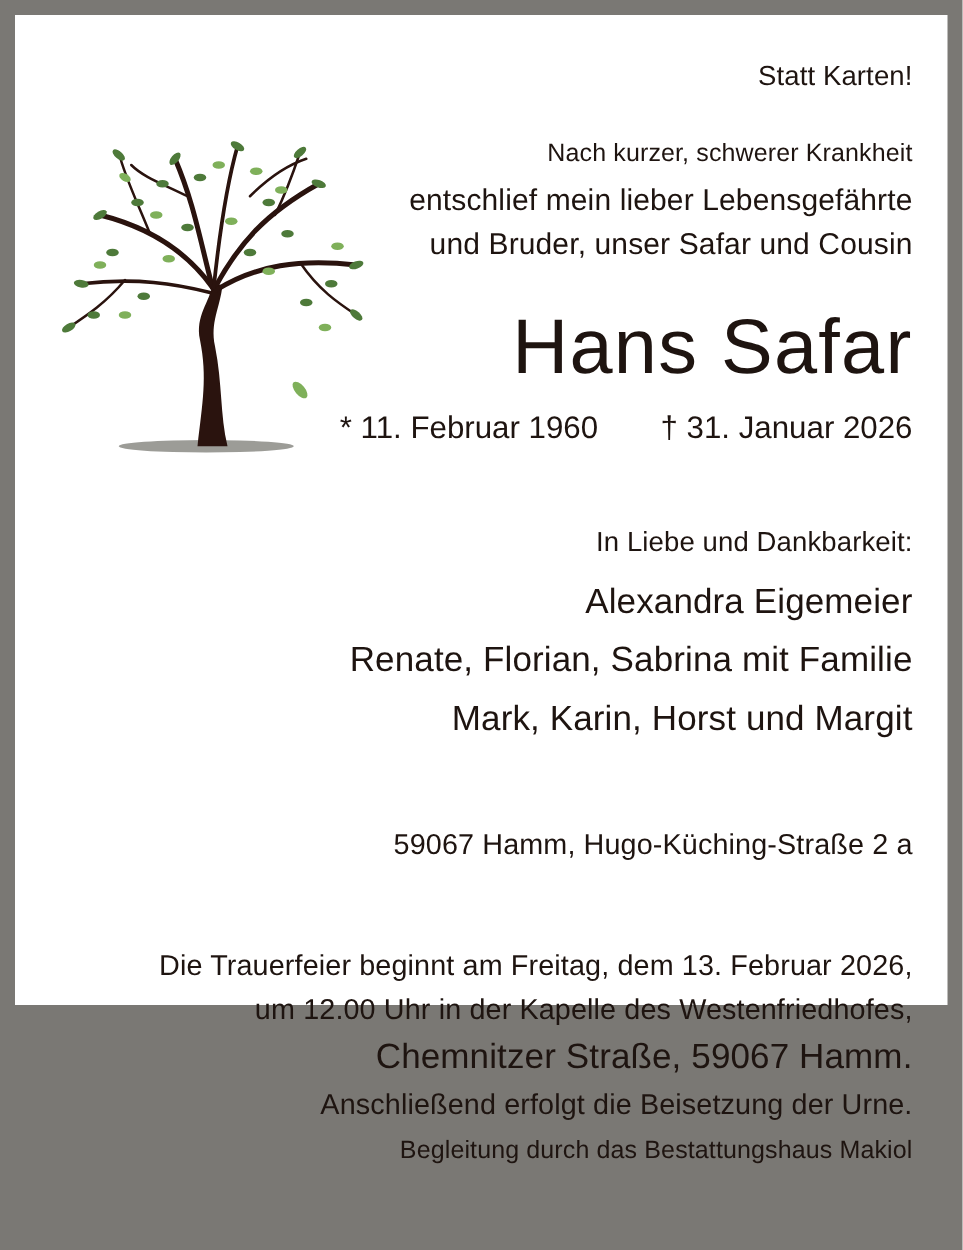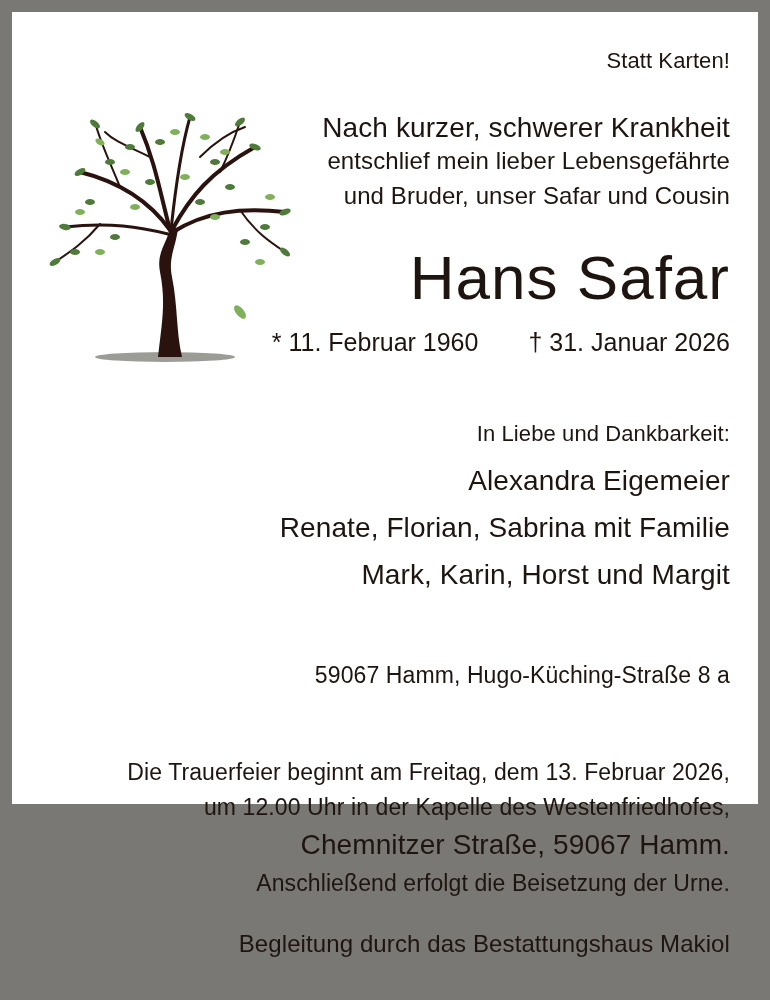--- a/index.html
+++ b/index.html
@@ -98,37 +98,37 @@
       <ellipse cx="40" cy="110" rx="5" ry="3"></ellipse>
       <ellipse cx="95" cy="105" rx="5" ry="3"></ellipse>
       <ellipse cx="145" cy="75" rx="5" ry="3"></ellipse>
       <ellipse cx="175" cy="115" rx="5" ry="3"></ellipse>
       <ellipse cx="220" cy="160" rx="5" ry="3"></ellipse>
       <ellipse cx="60" cy="150" rx="5" ry="3"></ellipse>
       <ellipse cx="200" cy="210" rx="8" ry="4" transform="rotate(50 200 210)"></ellipse>
     </g>
   </svg>
 
-  <div class="line" style="top:100px;font-size:28px;">Nach kurzer, schwerer Krankheit</div>
+  <div class="line" style="top:100px;font-size:20px;">Nach kurzer, schwerer Krankheit</div>
   <div class="line" style="top:135px;font-size:24px;background:linear-gradient(to right, rgba(255,255,255,0) 0, #fff 0);">entschlief mein lieber Lebensgefährte</div>
   <div class="line" style="top:170px;font-size:24px;">und Bruder, unser Safar und Cousin</div>
 
   <div class="line" style="top:230px;font-size:62px;letter-spacing:1px;">Hans Safar</div>
 
   <div class="dates">
     <span>* 11. Februar 1960</span>
     <span>† 31. Januar 2026</span>
   </div>
 
   <div class="line" style="top:409px;font-size:22px;margin-left:17px;">In Liebe und Dankbarkeit:</div>
   <div class="line" style="top:453px;font-size:28px;">Alexandra Eigemeier</div>
   <div class="line" style="top:500px;font-size:28px;">Renate, Florian, Sabrina mit Familie</div>
   <div class="line" style="top:547px;font-size:28px;">Mark, Karin, Horst und Margit</div>
 
-  <div class="line" style="top:650px;font-size:23px;">59067 Hamm, Hugo-Küching-Straße 8 a</div>
+  <div class="line" style="top:650px;font-size:23px;">59067 Hamm, Hugo-Küching-Straße 2 a</div>
 
   <div class="line" style="top:747px;font-size:23px;">Die Trauerfeier beginnt am Freitag, dem 13. Februar 2026,</div>
   <div class="line" style="top:782px;font-size:23px;">um 12.00 Uhr in der Kapelle des Westenfriedhofes,</div>
   <div class="line" style="top:817px;font-size:28px;">Chemnitzer Straße, 59067 Hamm.</div>
   <div class="line" style="top:858px;font-size:23px;">Anschließend erfolgt die Beisetzung der Urne.</div>
 
-  <div class="line" style="top:918px;font-size:24px;">Begleitung durch das Bestattungshaus Makiol</div>
+  <div class="line" style="top:897px;font-size:20px;">Begleitung durch das Bestattungshaus Makiol</div>
 </div>
 
 </body></html>

